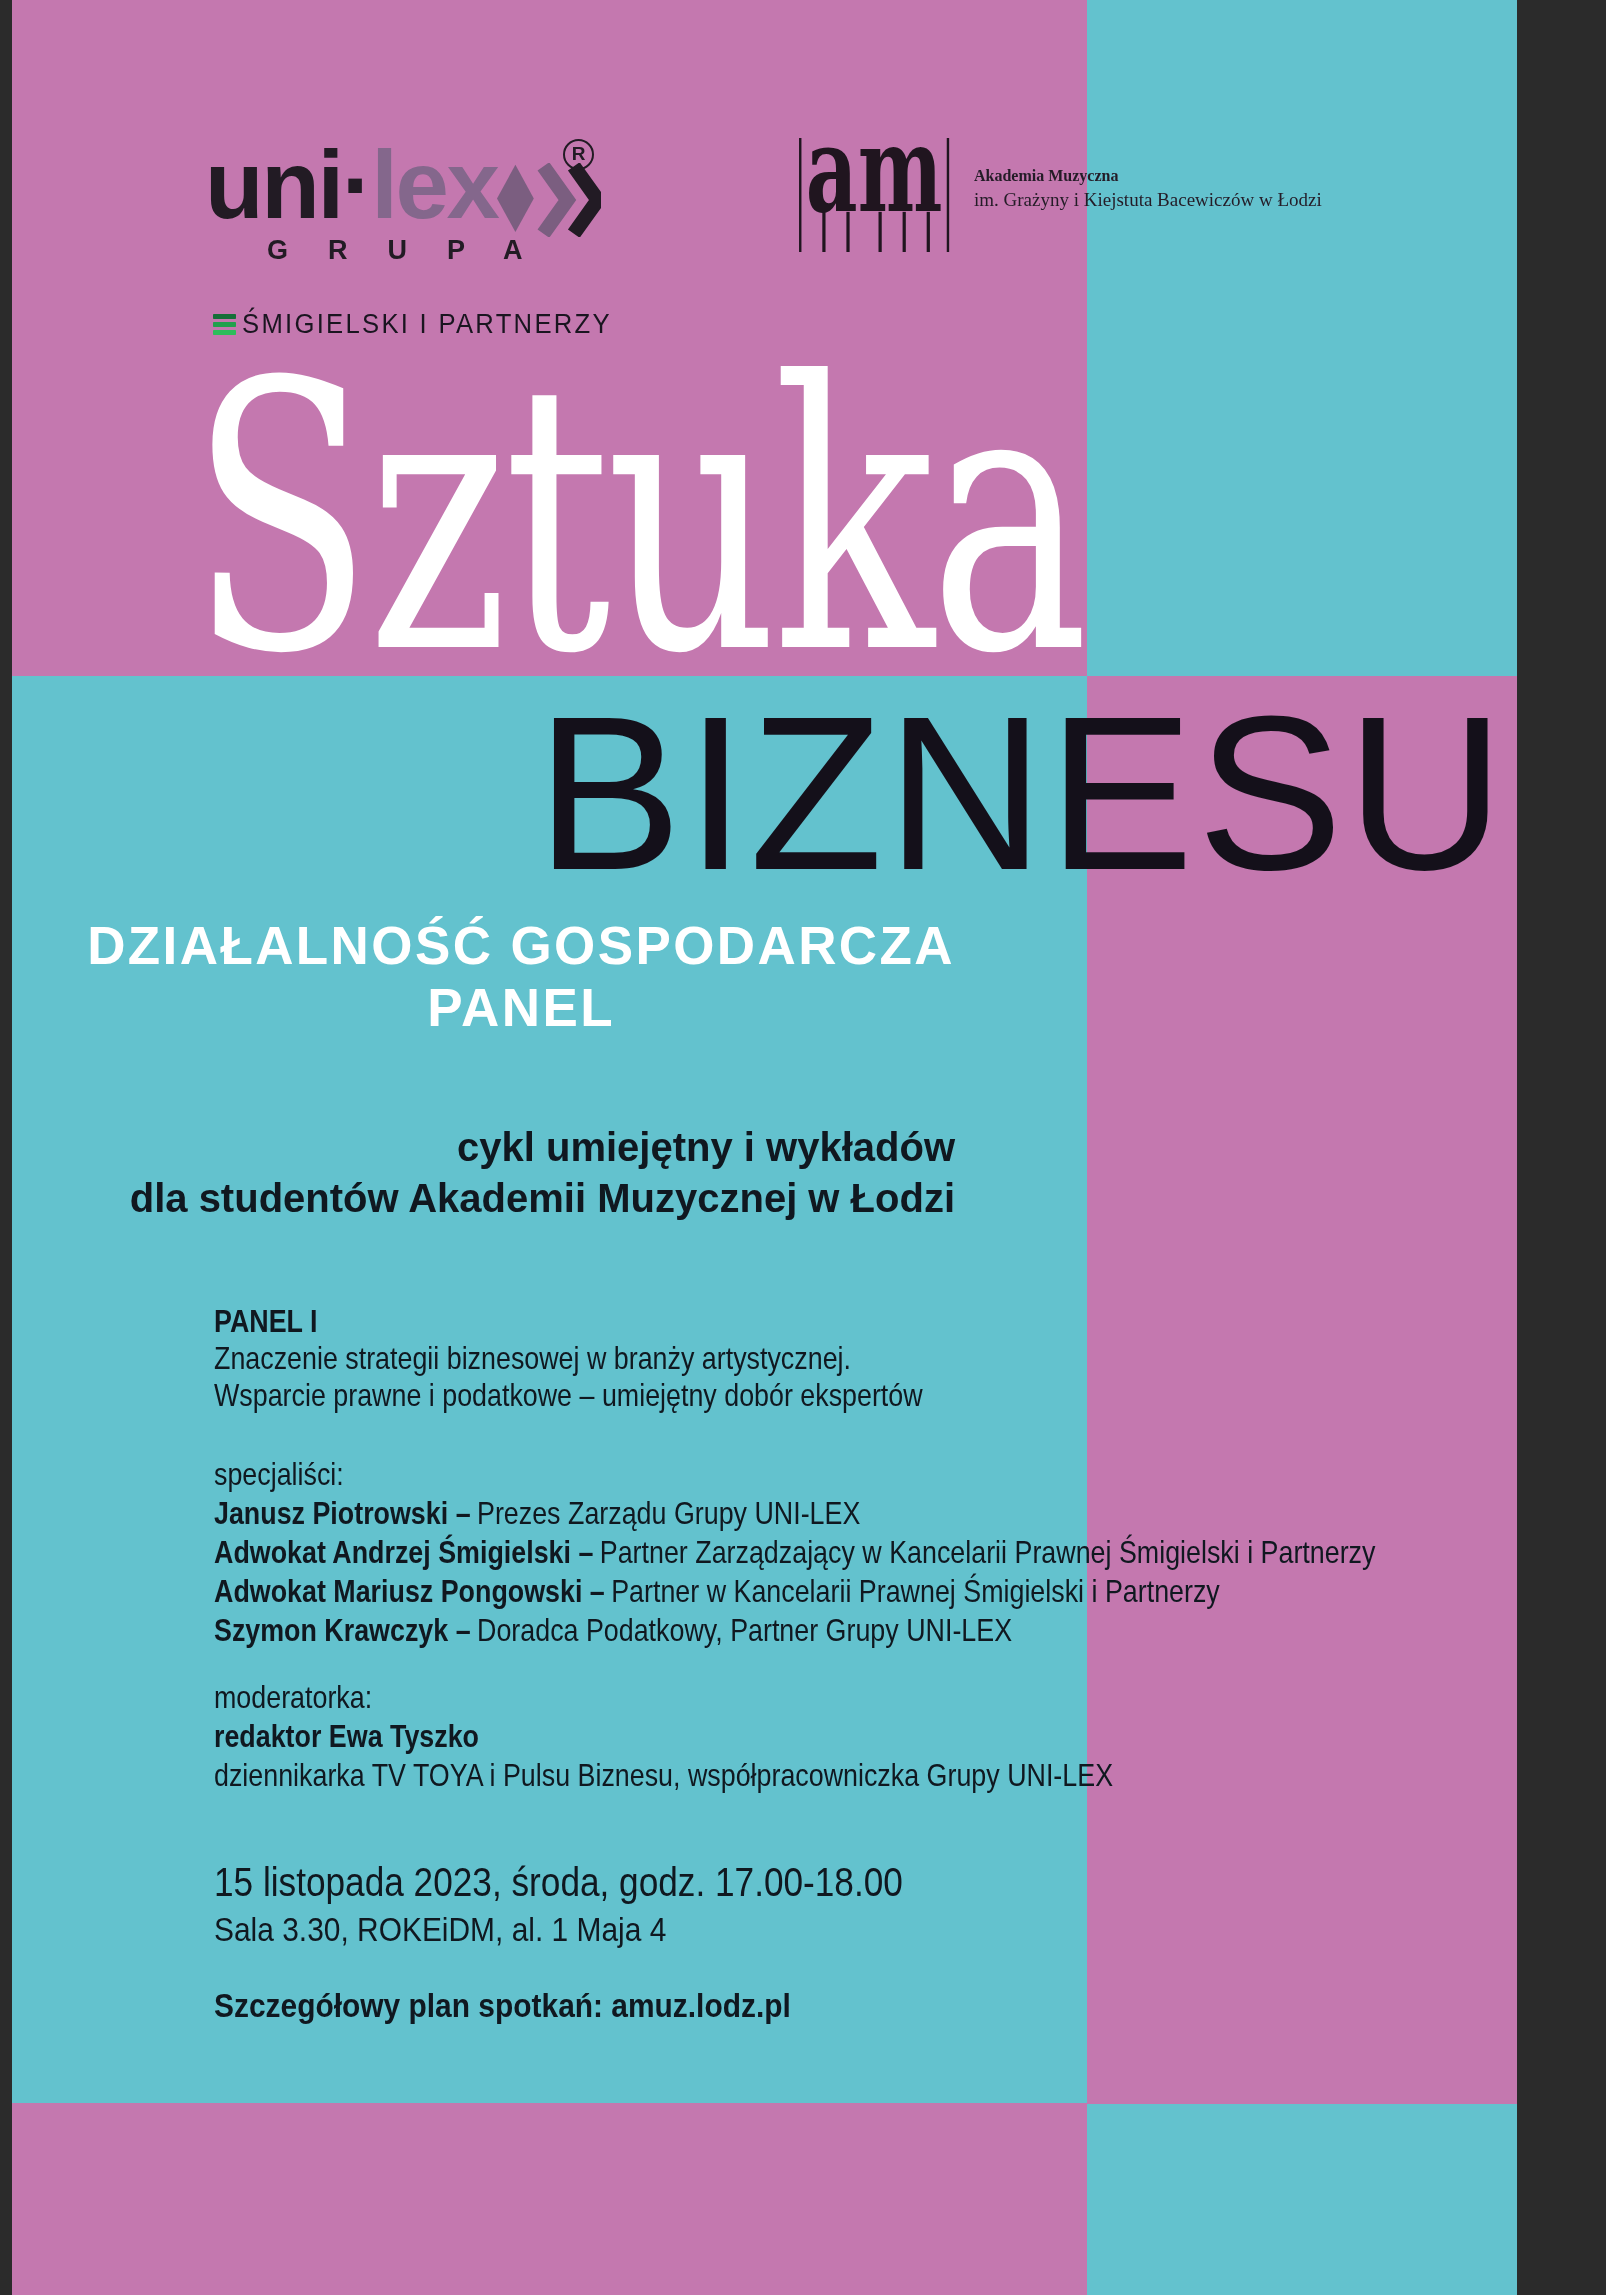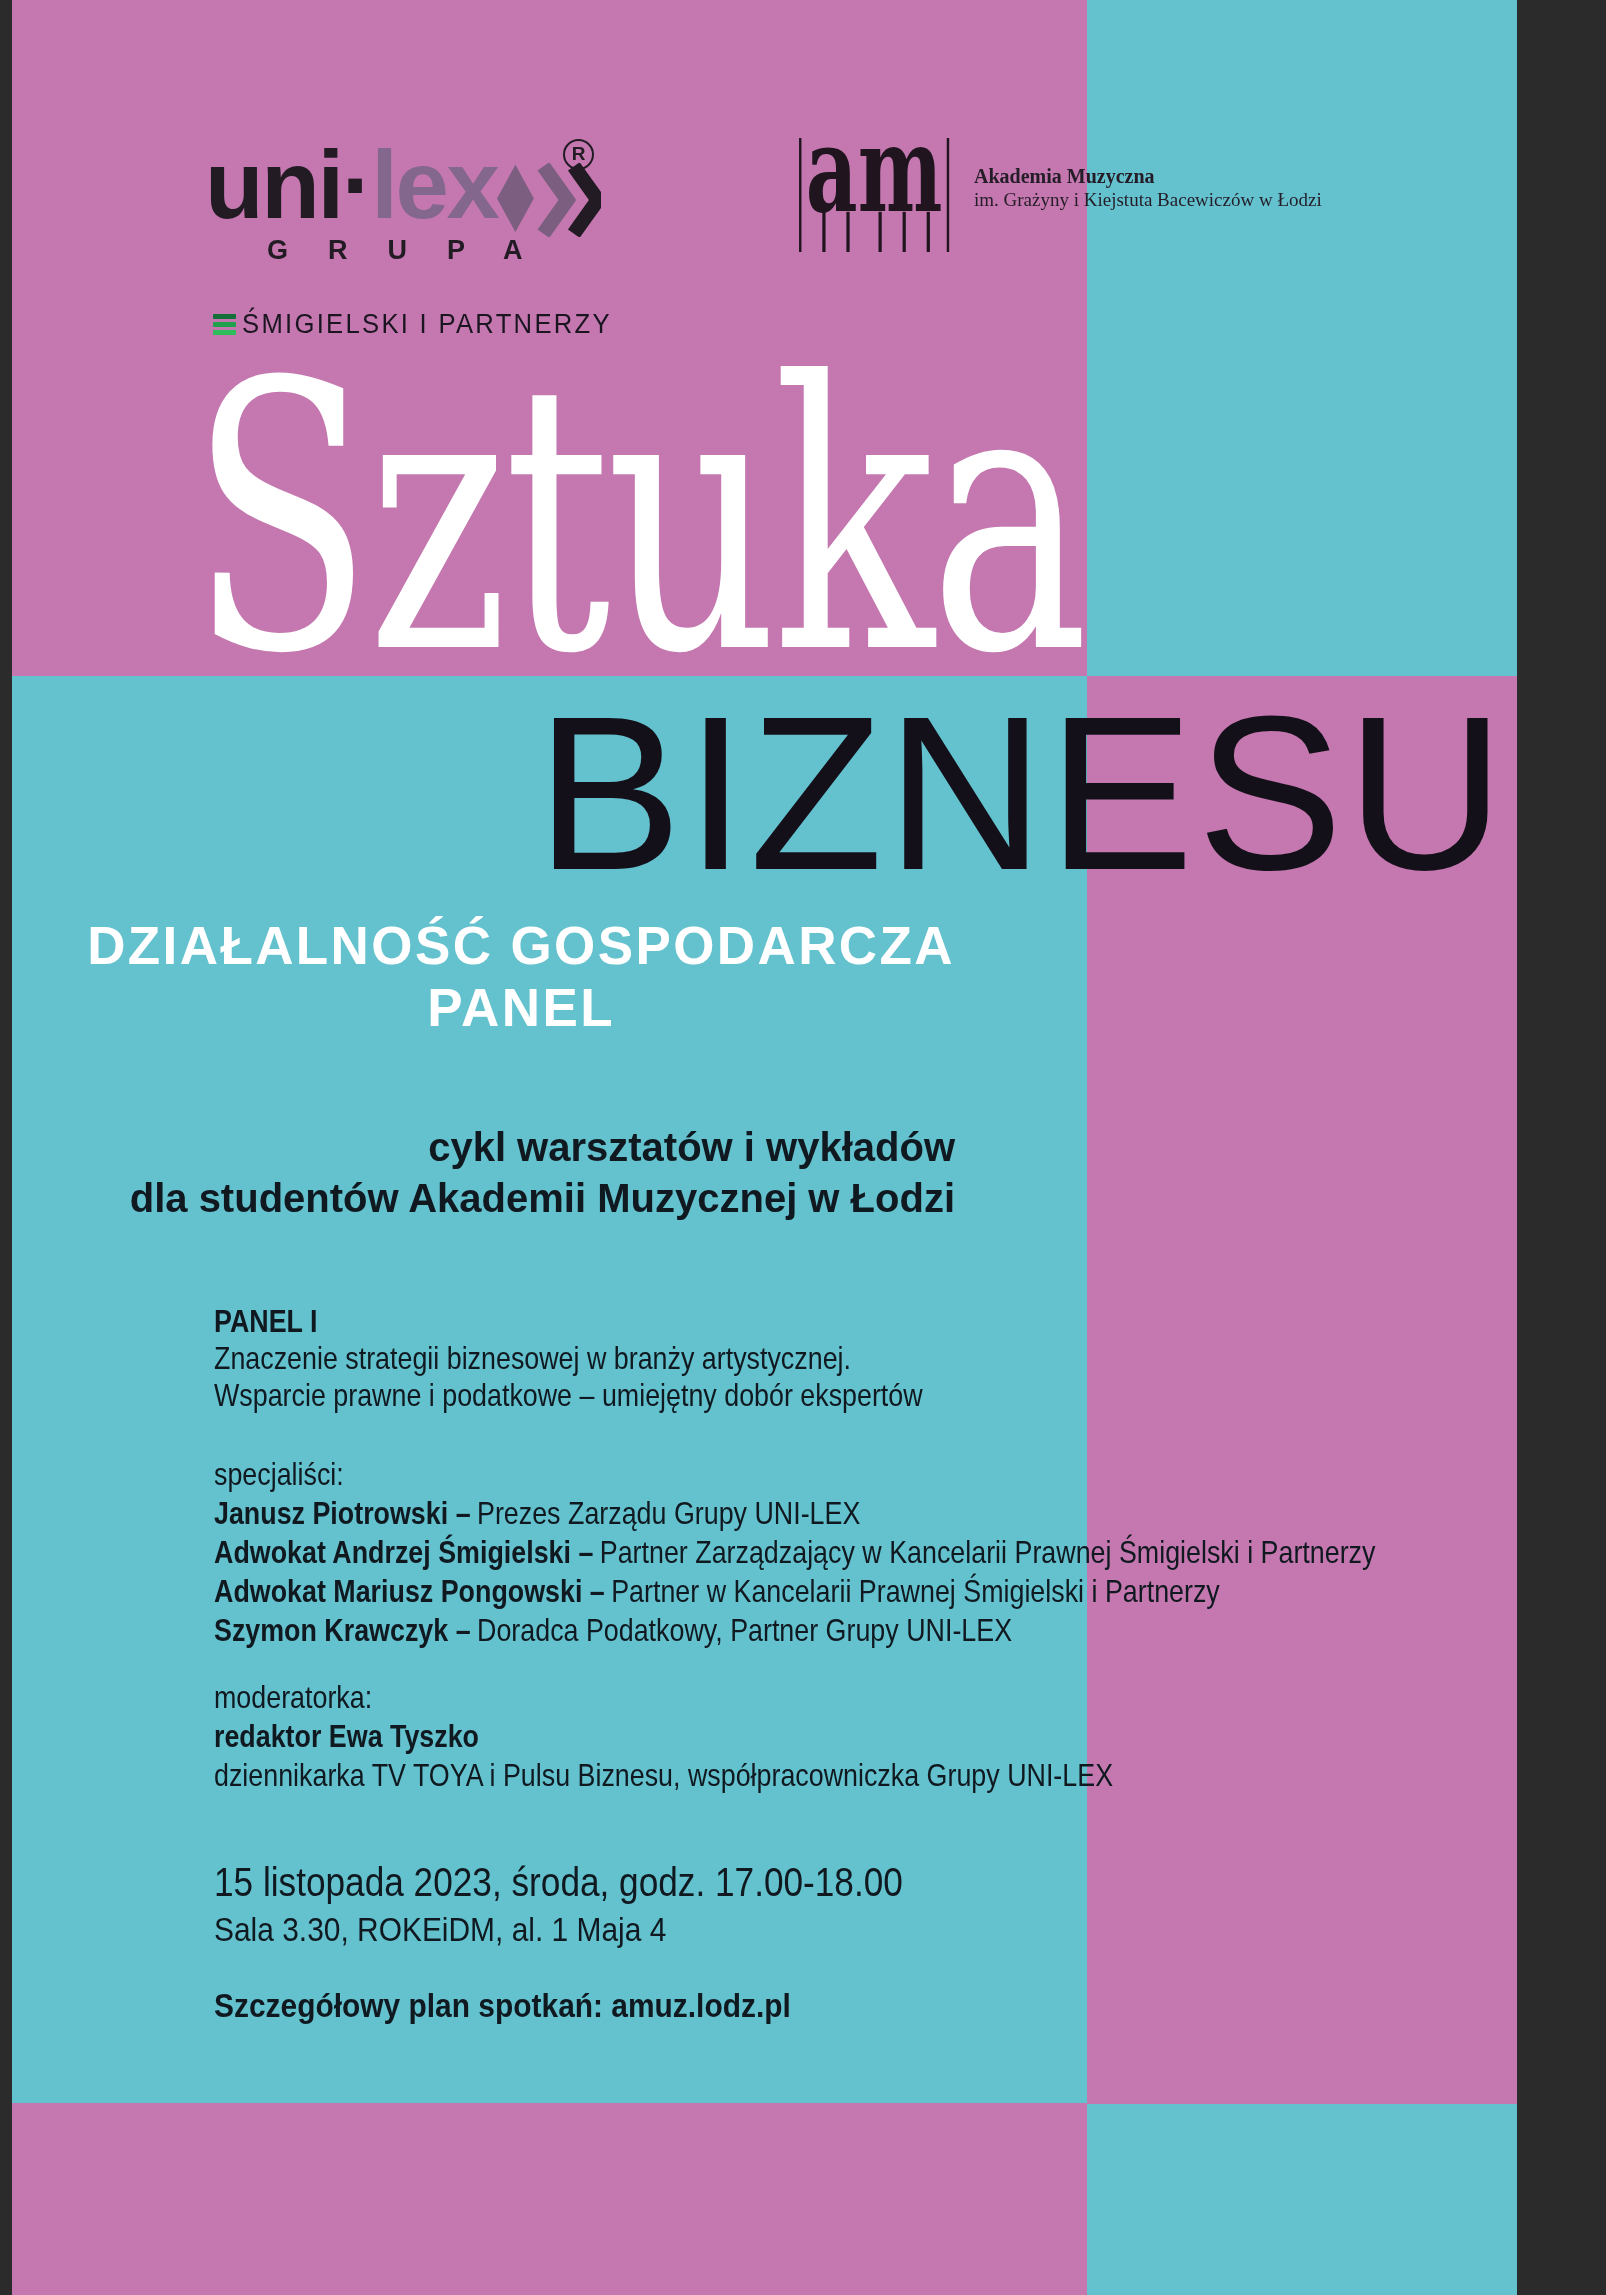--- a/index.html
+++ b/index.html
@@ -28,21 +28,21 @@
   .pbars { width:22.5px; display:flex; flex-direction:column; gap:2.4px; }
   .pbars div { height:5.6px; border-radius:0.8px; }
   .pbar1 { background:#156f38; } .pbar2 { background:#21a04d; } .pbar3 { background:#2dbd5b; }
   .partners-label { display:inline-block; font-size:27px; font-weight:400; letter-spacing:2.4px;
                     color:#1a1520; transform:scaleX(0.95); transform-origin:0 50%; white-space:nowrap; }
 
   
   .academy { left:786px; top:138px; width:643px; height:129px; }
   .acad-keys { position:absolute; left:0; top:0; }
   .acad-text { position:absolute; left:176px; top:26px; font-family:"Liberation Serif", serif; color:#241c27; }
-  .acad-name { font-size:20px; font-weight:700; line-height:24px; white-space:nowrap; }
+  .acad-name { font-size:16px; font-weight:700; line-height:24px; white-space:nowrap; }
   .acad-sub  { font-size:19px; font-weight:400; line-height:24px; white-space:nowrap; }
 
   
   .t-sztuka { left:178px; top:334px; font-family:"DejaVu Serif", serif; font-weight:400;
               font-size:370px; line-height:1; letter-spacing:-6.4px; color:#ffffff;
               transform:scaleX(0.72); transform-origin:0 0; white-space:nowrap; }
   .t-biznesu { left:524px; top:684px; font-size:219px; font-weight:400; line-height:1;
                letter-spacing:3.2px; color:#14101a; white-space:nowrap; }
 
   
@@ -112,21 +112,21 @@
 
   <div class="abs t-sztuka">Sztuka</div>
   <div class="abs t-biznesu">BIZNESU</div>
 
   <div class="abs topics">
     <div>DZIAŁALNOŚĆ GOSPODARCZA</div>
     <div>PANEL</div>
   </div>
 
   <div class="abs series">
-    <div>cykl warsztatów i wykładów</div>
+    <div>cykl umiejętny i wykładów</div>
     <div>dla studentów Akademii Muzycznej w Łodzi</div>
   </div>
 
   <div class="abs body-block panel">
     <div class="b">PANEL I</div>
     <div>Znaczenie strategii biznesowej w branży artystycznej.</div>
     <div>Wsparcie prawne i podatkowe – umiejętny dobór ekspertów</div>
   </div>
 
   <div class="abs body-block speakers">

